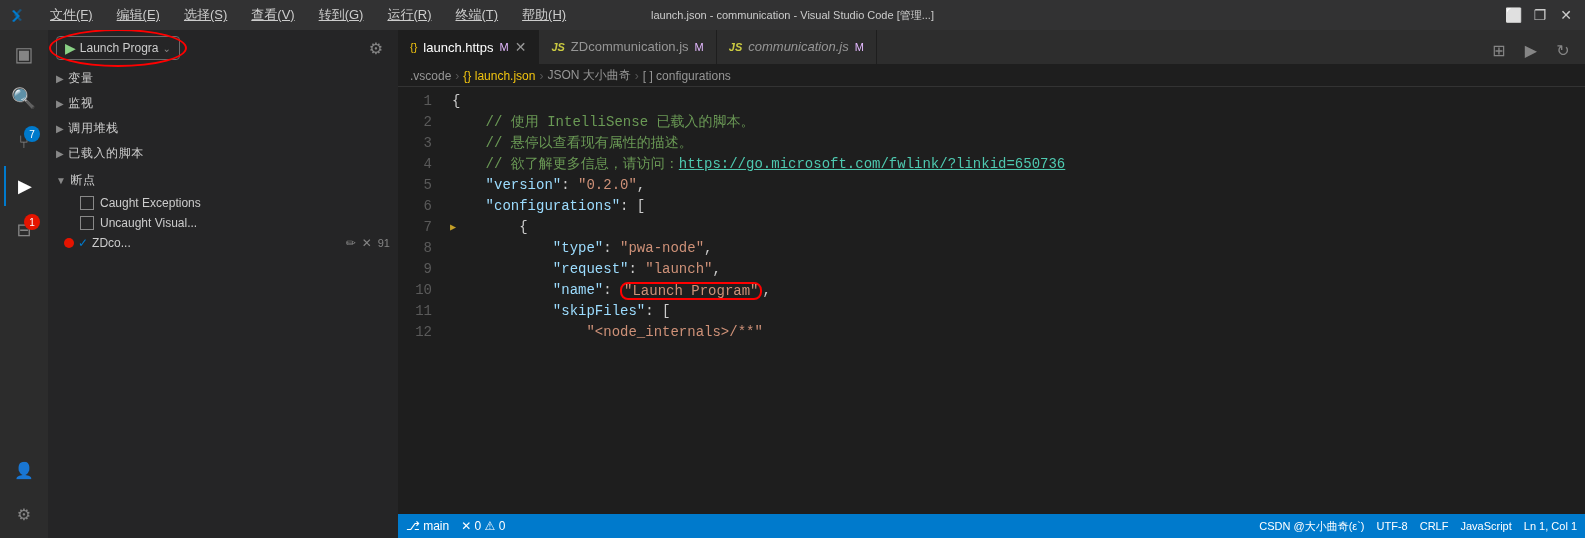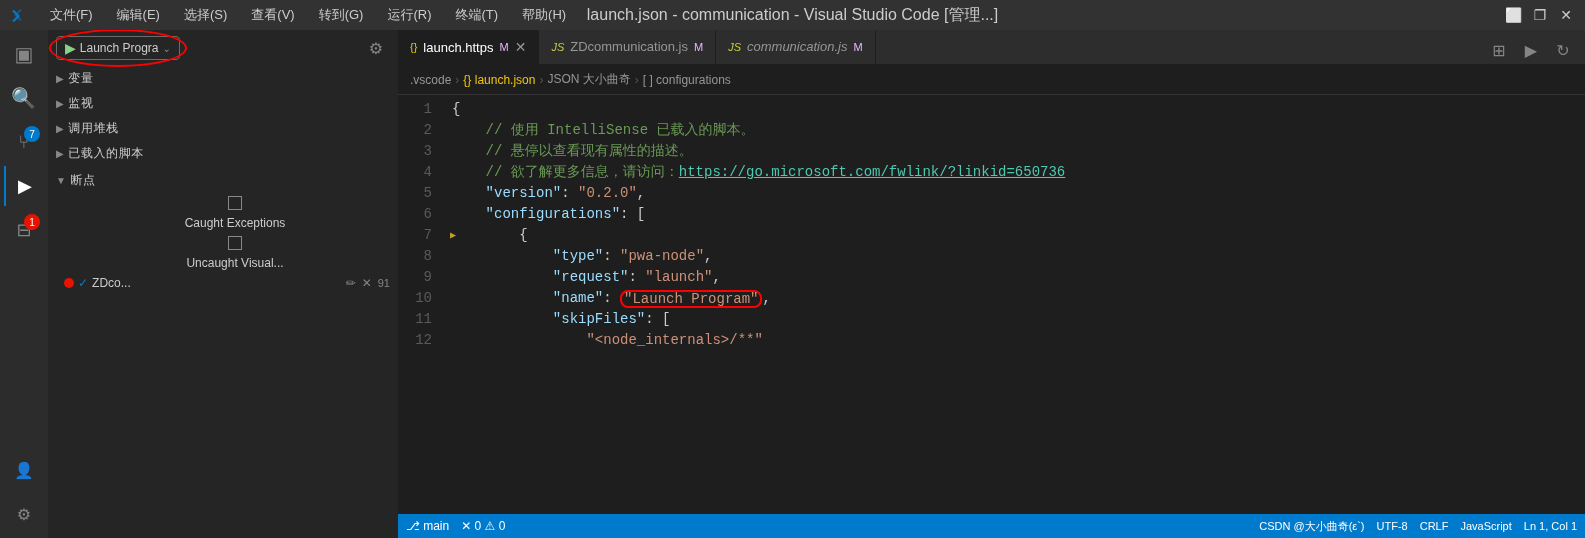--- a/index.html
+++ b/index.html
@@ -22,33 +22,34 @@
       display: flex;
       align-items: center;
       padding: 0 10px;
       justify-content: space-between;
       flex-shrink: 0;
     }
     .title-bar-left {
       display: flex;
       align-items: center;
       gap: 20px;
+      text-decoration: underline;
     }
     .title-bar-menu {
       display: flex;
       gap: 16px;
       font-size: 13px;
       color: #cccccc;
     }
     .menu-item {
       cursor: pointer;
       padding: 2px 4px;
     }
     .title-bar-center {
-      font-size: 16px;
+      font-size: 11px;
       color: #cccccc;
       position: absolute;
       left: 50%;
       transform: translateX(-50%);
       text-align: right;
     }
     .title-bar-right {
       display: flex;
       gap: 8px;
       align-items: center;
@@ -193,21 +194,20 @@
     .breakpoints-section {
       margin-top: 2px;
     }
     .bp-item {
       display: flex;
       align-items: center;
       padding: 3px 8px 3px 32px;
       font-size: 12px;
       gap: 6px;
       color: #cccccc;
-      flex-direction: column;
     }
     .checkbox {
       width: 14px;
       height: 14px;
       border: 1px solid #888;
       background: #252526;
       flex-shrink: 0;
     }
     .bp-file-item {
       display: flex;
@@ -278,21 +278,21 @@
       border-right: 1px solid #1e1e1e;
       white-space: nowrap;
     }
     .tab.active {
       background: #1e1e1e;
       color: #ffffff;
       border-top: 1px solid #007acc;
     }
     .tab-icon { font-size: 11px; }
     .tab-icon.json { color: #f1c40f; }
-    .tab-icon.js { color: #cbcb41; font-style: italic; font-weight: normal; }
+    .tab-icon.js { color: #cbcb41; font-style: italic; font-weight: bold; }
     .tab-close {
       font-size: 14px;
       color: #969696;
       cursor: pointer;
     }
     .tab-modified {
       color: #e4b9ff;
       font-size: 11px;
     }
     .tab-toolbar {
@@ -308,21 +308,21 @@
       display: flex;
       align-items: center;
       justify-content: center;
       cursor: pointer;
       color: #858585;
       font-size: 16px;
     }
 
     
     .breadcrumb {
-      height: 30px;
+      height: 22px;
       background: #1e1e1e;
       display: flex;
       align-items: center;
       padding: 0 12px;
       gap: 4px;
       font-size: 12px;
       color: #969696;
       flex-shrink: 0;
       border-bottom: 1px solid #333;
     }

